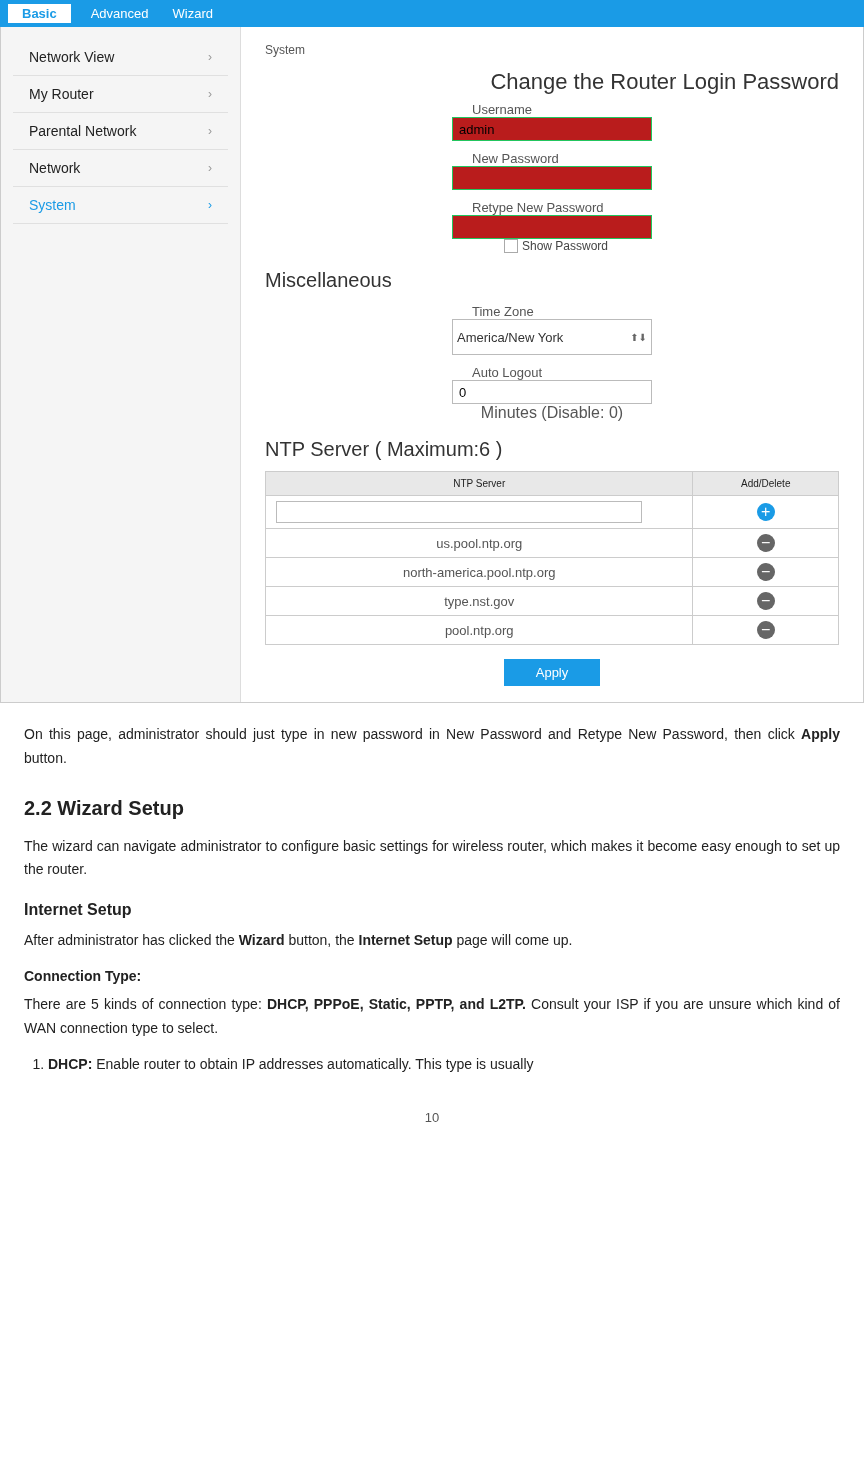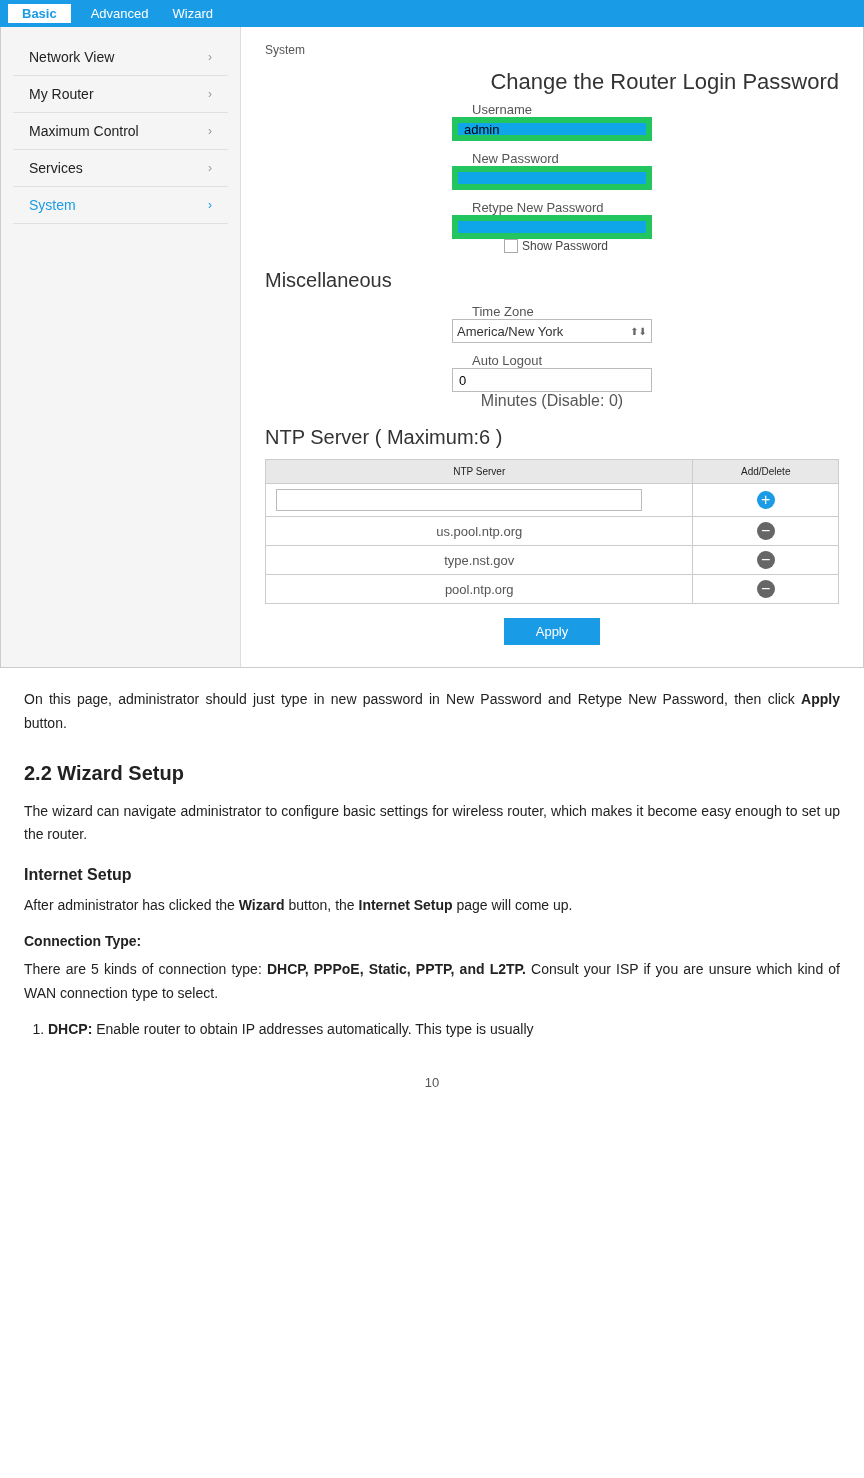--- a/index.html
+++ b/index.html
@@ -88,24 +88,24 @@
     }
     .form-label {
       width: 160px;
       font-size: 13px;
       color: #555;
       flex-shrink: 0;
     }
     .form-input {
       width: 200px;
       height: 24px;
-      border: 6px solid #22c55e;
+      border: 1px solid #22c55e;
       padding: 2px 6px;
       font-size: 13px;
-      background: #0ea5e9;
+      background: #b91c1c;
     }
     .show-password-row {
       display: flex;
       align-items: center;
       margin-left: 8px;
     }
     .show-password-checkbox {
       width: 14px;
       height: 14px;
       border: 1px solid #aaa;
@@ -119,21 +119,21 @@
     }
 
     .misc-title {
       font-size: 20px;
       font-weight: normal;
       color: #333;
       margin: 16px 0 12px 0;
     }
     .timezone-select {
       width: 200px;
-      height: 24px;
+      height: 36px;
       border: 1px solid #bbb;
       font-size: 13px;
       background: #fff;
       padding: 0 4px;
       display: flex;
       align-items: center;
       justify-content: space-between;
     }
     .timezone-select .tz-value {
       font-size: 13px;
@@ -286,25 +286,25 @@
   <div class="sidebar">
     <div class="sidebar-item">
       <span>Network View</span>
       <span class="chevron">›</span>
     </div>
     <div class="sidebar-item">
       <span>My Router</span>
       <span class="chevron">›</span>
     </div>
     <div class="sidebar-item">
-      <span>Maximum Control</span>
+      <span>Parental Network</span>
       <span class="chevron">›</span>
     </div>
     <div class="sidebar-item">
-      <span>Services</span>
+      <span>Network</span>
       <span class="chevron">›</span>
     </div>
     <div class="sidebar-item active">
       <span>System</span>
       <span class="chevron">›</span>
     </div>
   </div>
 
   <div class="content">
     <div class="content-section-label">System</div>
@@ -366,20 +366,26 @@
           </td>
         </tr>
 
         <tr>
           <td>us.pool.ntp.org</td>
           <td>
             <button class="remove-btn">−</button>
           </td>
         </tr>
 
+        <tr>
+          <td>north-america.pool.ntp.org</td>
+          <td>
+            <button class="remove-btn">−</button>
+          </td>
+        </tr>
 
         <tr>
           <td>type.nst.gov</td>
           <td>
             <button class="remove-btn">−</button>
           </td>
         </tr>
 
         <tr>
           <td>pool.ntp.org</td>

